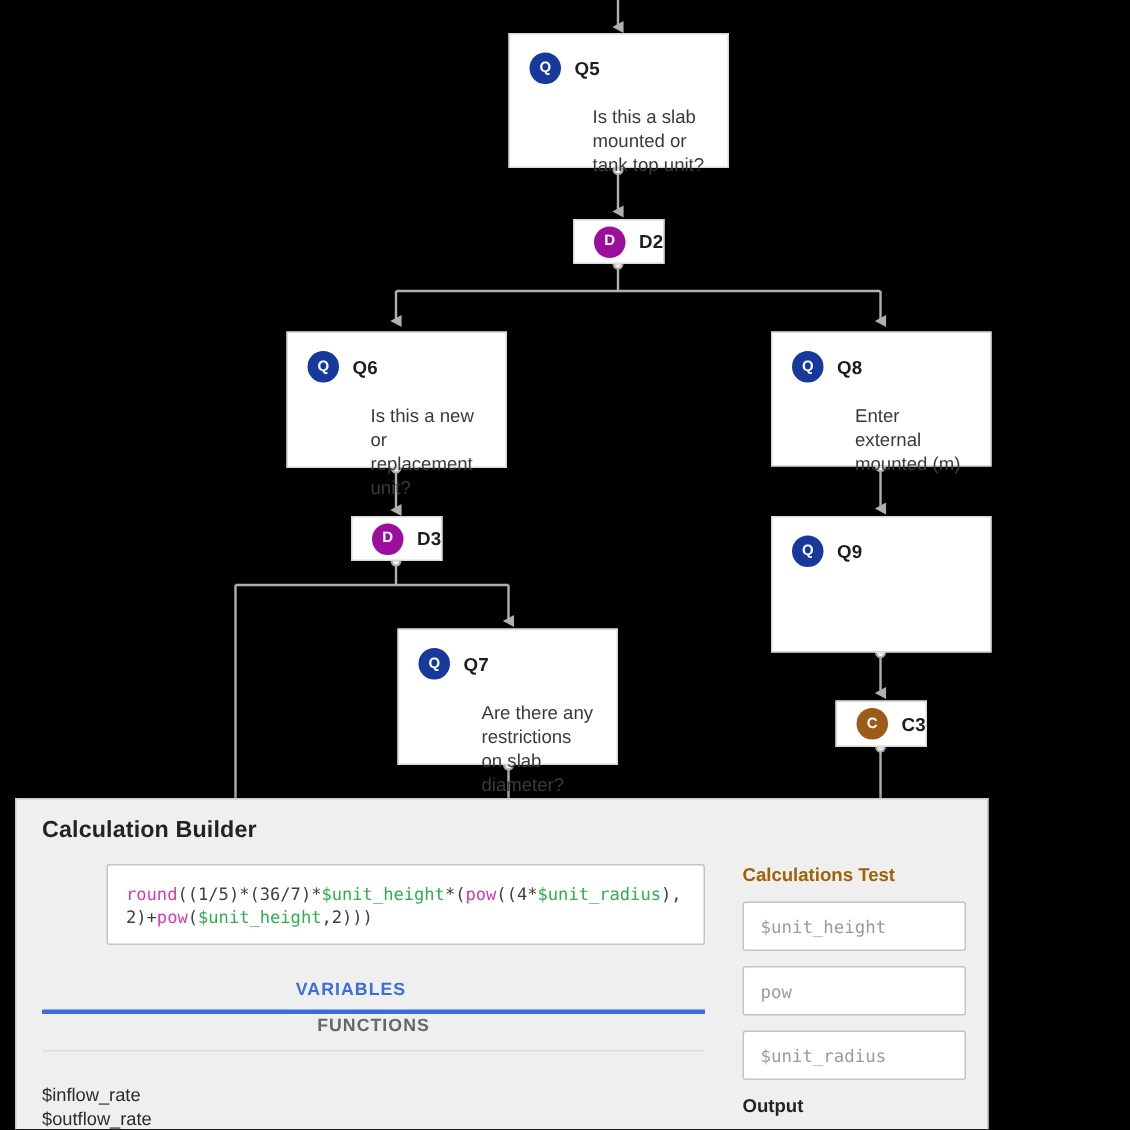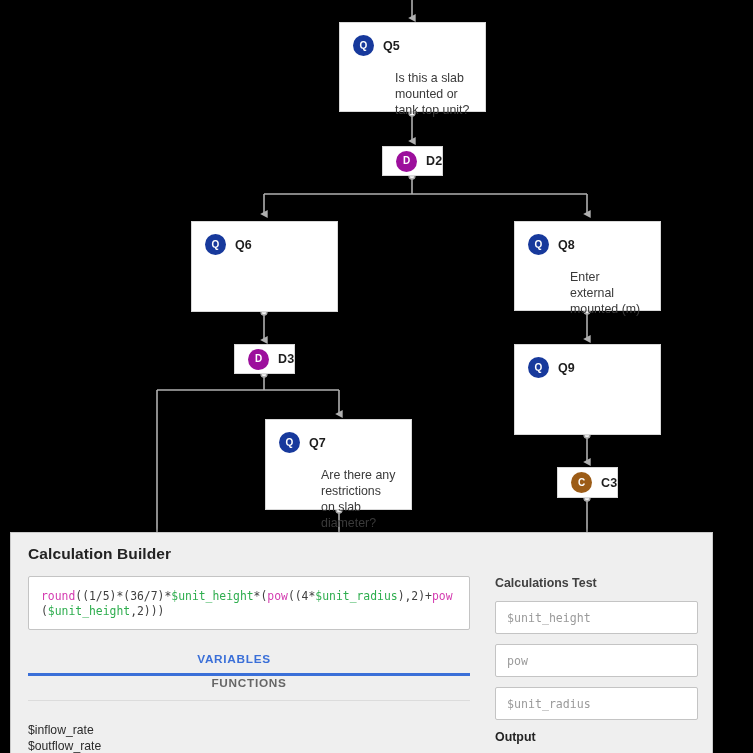--- a/index.html
+++ b/index.html
@@ -79,21 +79,21 @@
     line-height: 16px;
     color: #3a3a3a;
     margin-left: 42px;
   }
 
   
   #calc-panel {
     position: absolute;
     left: 10px;
     top: 532px;
-    width: 703px;
+    width: 649px;
     height: 221px;
     background: #efefef;
     border: 1px solid #c9c9c9;
     border-bottom: none;
     box-sizing: border-box;
     box-shadow: 0 -1px 4px rgba(0,0,0,0.25);
     display: flex;
     flex-direction: column;
     overflow: hidden;
   }
@@ -118,20 +118,21 @@
     flex-direction: column;
     min-height: 0;
   }
   #formula-box {
     background: #ffffff;
     border: 1px solid #c4c4c4;
     border-radius: 2px;
     padding: 12px 12px 11px 12px;
     box-sizing: border-box;
     min-height: 54px;
+    margin-left: 43px;
   }
   #formula-text {
     font-family: "DejaVu Sans Mono", "Liberation Mono", monospace;
     font-size: 11.4px;
     line-height: 15px;
     color: #3f3f3f;
     word-break: break-all;
     white-space: pre-wrap;
   }
   .tok-fn { color: #d43bb0; }
@@ -172,21 +173,21 @@
   #calc-right {
     flex: 1;
     box-sizing: border-box;
     padding: 0 14px 0 8px;
     display: flex;
     flex-direction: column;
   }
   #test-title {
     font-size: 12.4px;
     font-weight: bold;
-    color: #404040;
+    color: #a16207;
     margin-bottom: 11px;
   }
   .test-input {
     height: 33px;
     background: #ffffff;
     border: 1px solid #c4c4c4;
     border-radius: 2px;
     box-sizing: border-box;
     margin-bottom: 10px;
     padding: 0 11px;
@@ -268,20 +269,21 @@
         <span class="badge badge-d" style="background: rgb(156, 15, 156);">D</span>
         <span class="node-code">D2</span>
       </div>
     </div>
 
     <div class="node" style="left:191px; top:221px; width:147px; height:91px;">
       <div class="node-head">
         <span class="badge badge-q" style="background: rgb(23, 57, 156);">Q</span>
         <span class="node-code">Q6</span>
       </div>
+      <div class="node-body">Is this a new or replacement unit?</div>
     </div>
 
     <div class="node" style="left:514px; top:221px; width:147px; height:90px;">
       <div class="node-head">
         <span class="badge badge-q" style="background: rgb(23, 57, 156);">Q</span>
         <span class="node-code">Q8</span>
       </div>
       <div class="node-body">Enter external mounted (m)</div>
     </div>
 

